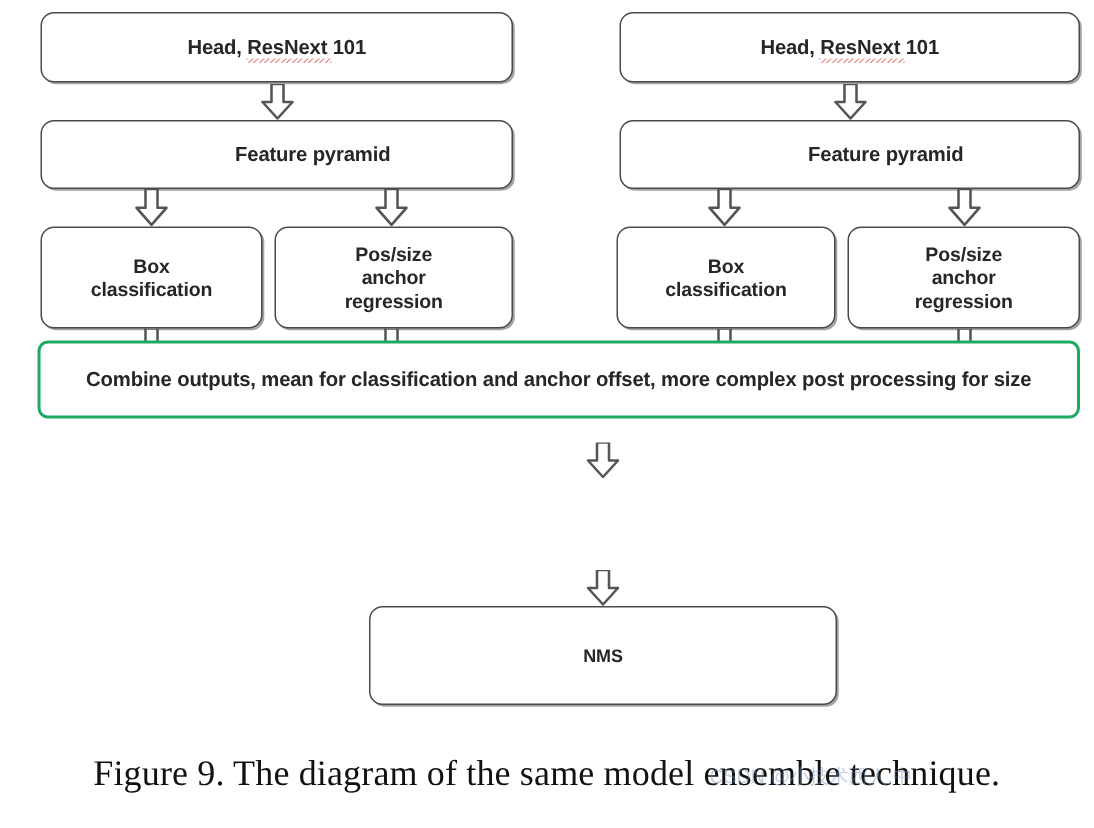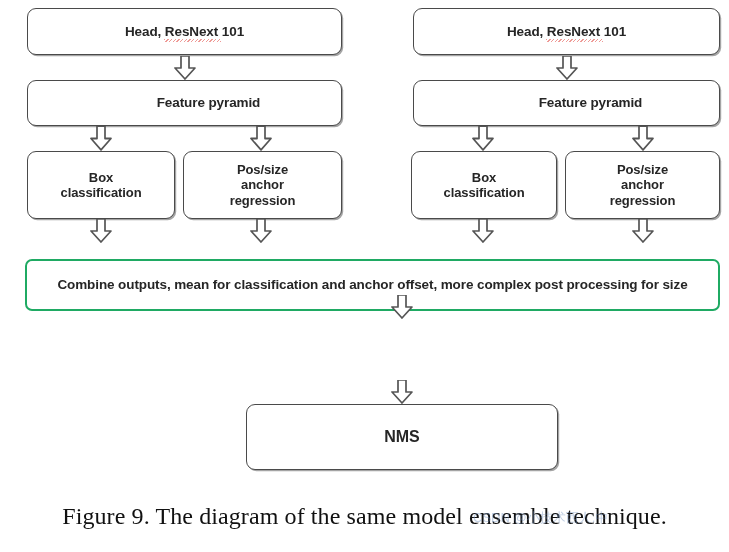--- a/index.html
+++ b/index.html
@@ -49,21 +49,21 @@
     box-shadow: none;
     border-radius: 7px;
   }
 
   
   .t-head    { font-size: 13.5px; }
   .t-pyr     { font-size: 13.5px; padding-left: 48px; }
   .t-branch  { font-size: 13px; }
   .t-green   { font-size: 13.5px; }
   .t-conf    { font-size: 13.5px; }
-  .t-nms     { font-size: 16px; }
+  .t-nms     { font-size: 12px; }
 
   
   .squiggle {
     position: absolute;
     height: 3px;
     background:
       repeating-linear-gradient(135deg,
         #e8736e 0px, #e8736e 1px,
         rgba(232,115,110,0) 1px, rgba(232,115,110,0) 2.6px);
     opacity: 0.72;
@@ -195,21 +195,21 @@
     <svg viewBox="0 0 22 24" preserveAspectRatio="none">
       <polygon points="7,0 15,0 15,12 21,12 11,23 1,12 7,12" fill="#ffffff" stroke="#555555" stroke-width="1.7" stroke-linejoin="round"></polygon>
     </svg>
   </div>
   <div class="arrow" style="left:632px; top:219px; height:24px;">
     <svg viewBox="0 0 22 24" preserveAspectRatio="none">
       <polygon points="7,0 15,0 15,12 21,12 11,23 1,12 7,12" fill="#ffffff" stroke="#555555" stroke-width="1.7" stroke-linejoin="round"></polygon>
     </svg>
   </div>
 
-  <div class="node green t-green" style="left:25px; top:227px; width:695px; height:52px;margin-top:32px;">
+  <div class="node green t-green" style="left:25px; top:227px; width:695px; height:52px;">
     <span class="label" style="padding:0 16px;">Combine outputs, mean for classification and anchor offset, more complex post processing for size</span>
   </div>
 
   <div class="arrow" style="left:391px; top:295px; height:24px;">
     <svg viewBox="0 0 22 24" preserveAspectRatio="none">
       <polygon points="7,0 15,0 15,12 21,12 11,23 1,12 7,12" fill="#ffffff" stroke="#555555" stroke-width="1.7" stroke-linejoin="round"></polygon>
     </svg>
   </div>
 
 

